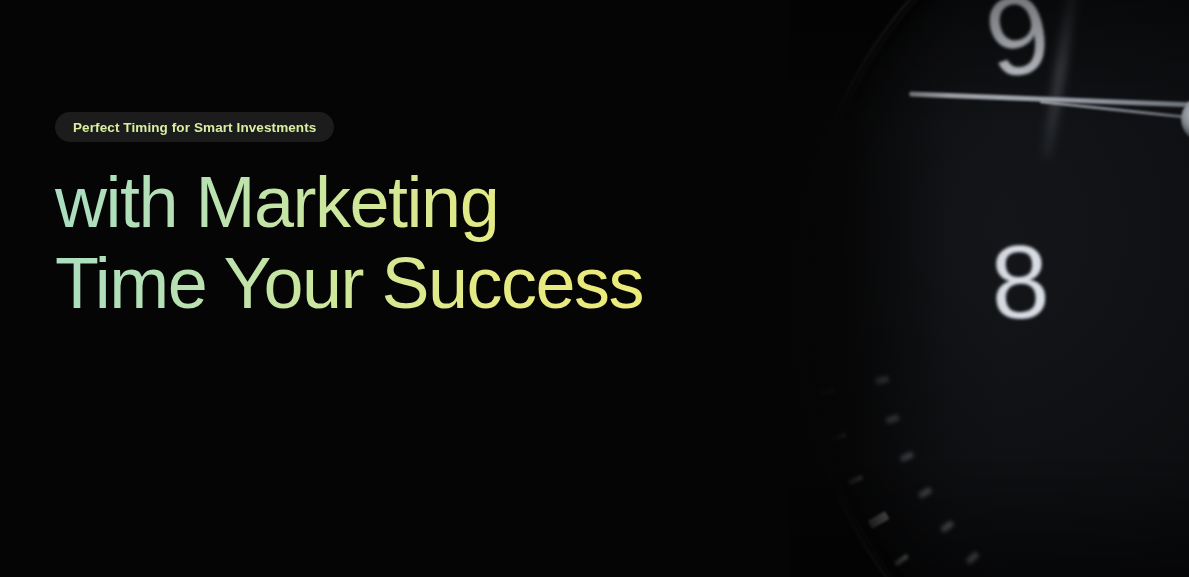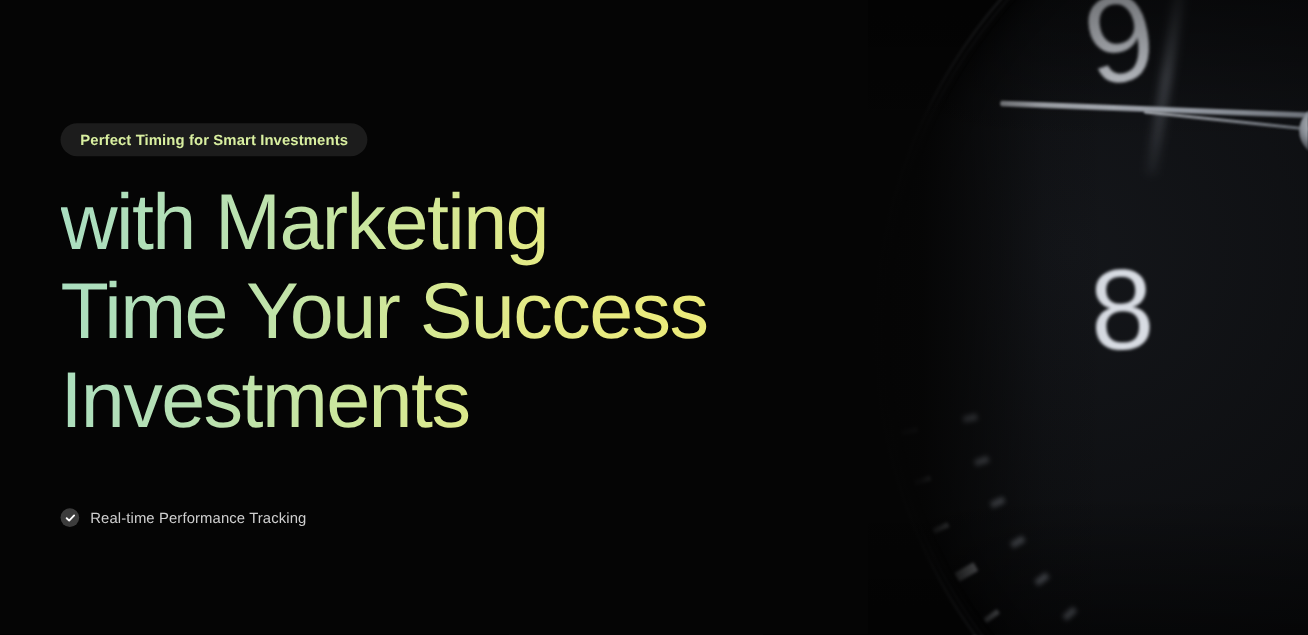--- a/index.html
+++ b/index.html
@@ -300,31 +300,22 @@
 
   <div class="content">
 
     <div class="badge">
       <span>Perfect Timing for Smart Investments</span>
     </div>
 
     <h1 class="headline">
       <span class="line">with Marketing</span>
       <span class="line">Time Your Success</span>
-      <span class="line">Investments</span>
     </h1>
 
     <div class="features">
 
-      <div class="feature">
-        <span class="check">
-          <svg width="10" height="10" viewBox="0 0 10 10" aria-hidden="true">
-            <path d="M1.6 5.1 L3.9 7.3 L8.4 2.6" fill="none" stroke="#ffffff" stroke-width="1.7" stroke-linecap="round" stroke-linejoin="round"></path>
-          </svg>
-        </span>
-        <span class="feature-label">Real-time Performance Tracking</span>
-      </div>
 
 
 
     </div>
   </div>
 </div>
 
 </body></html>

